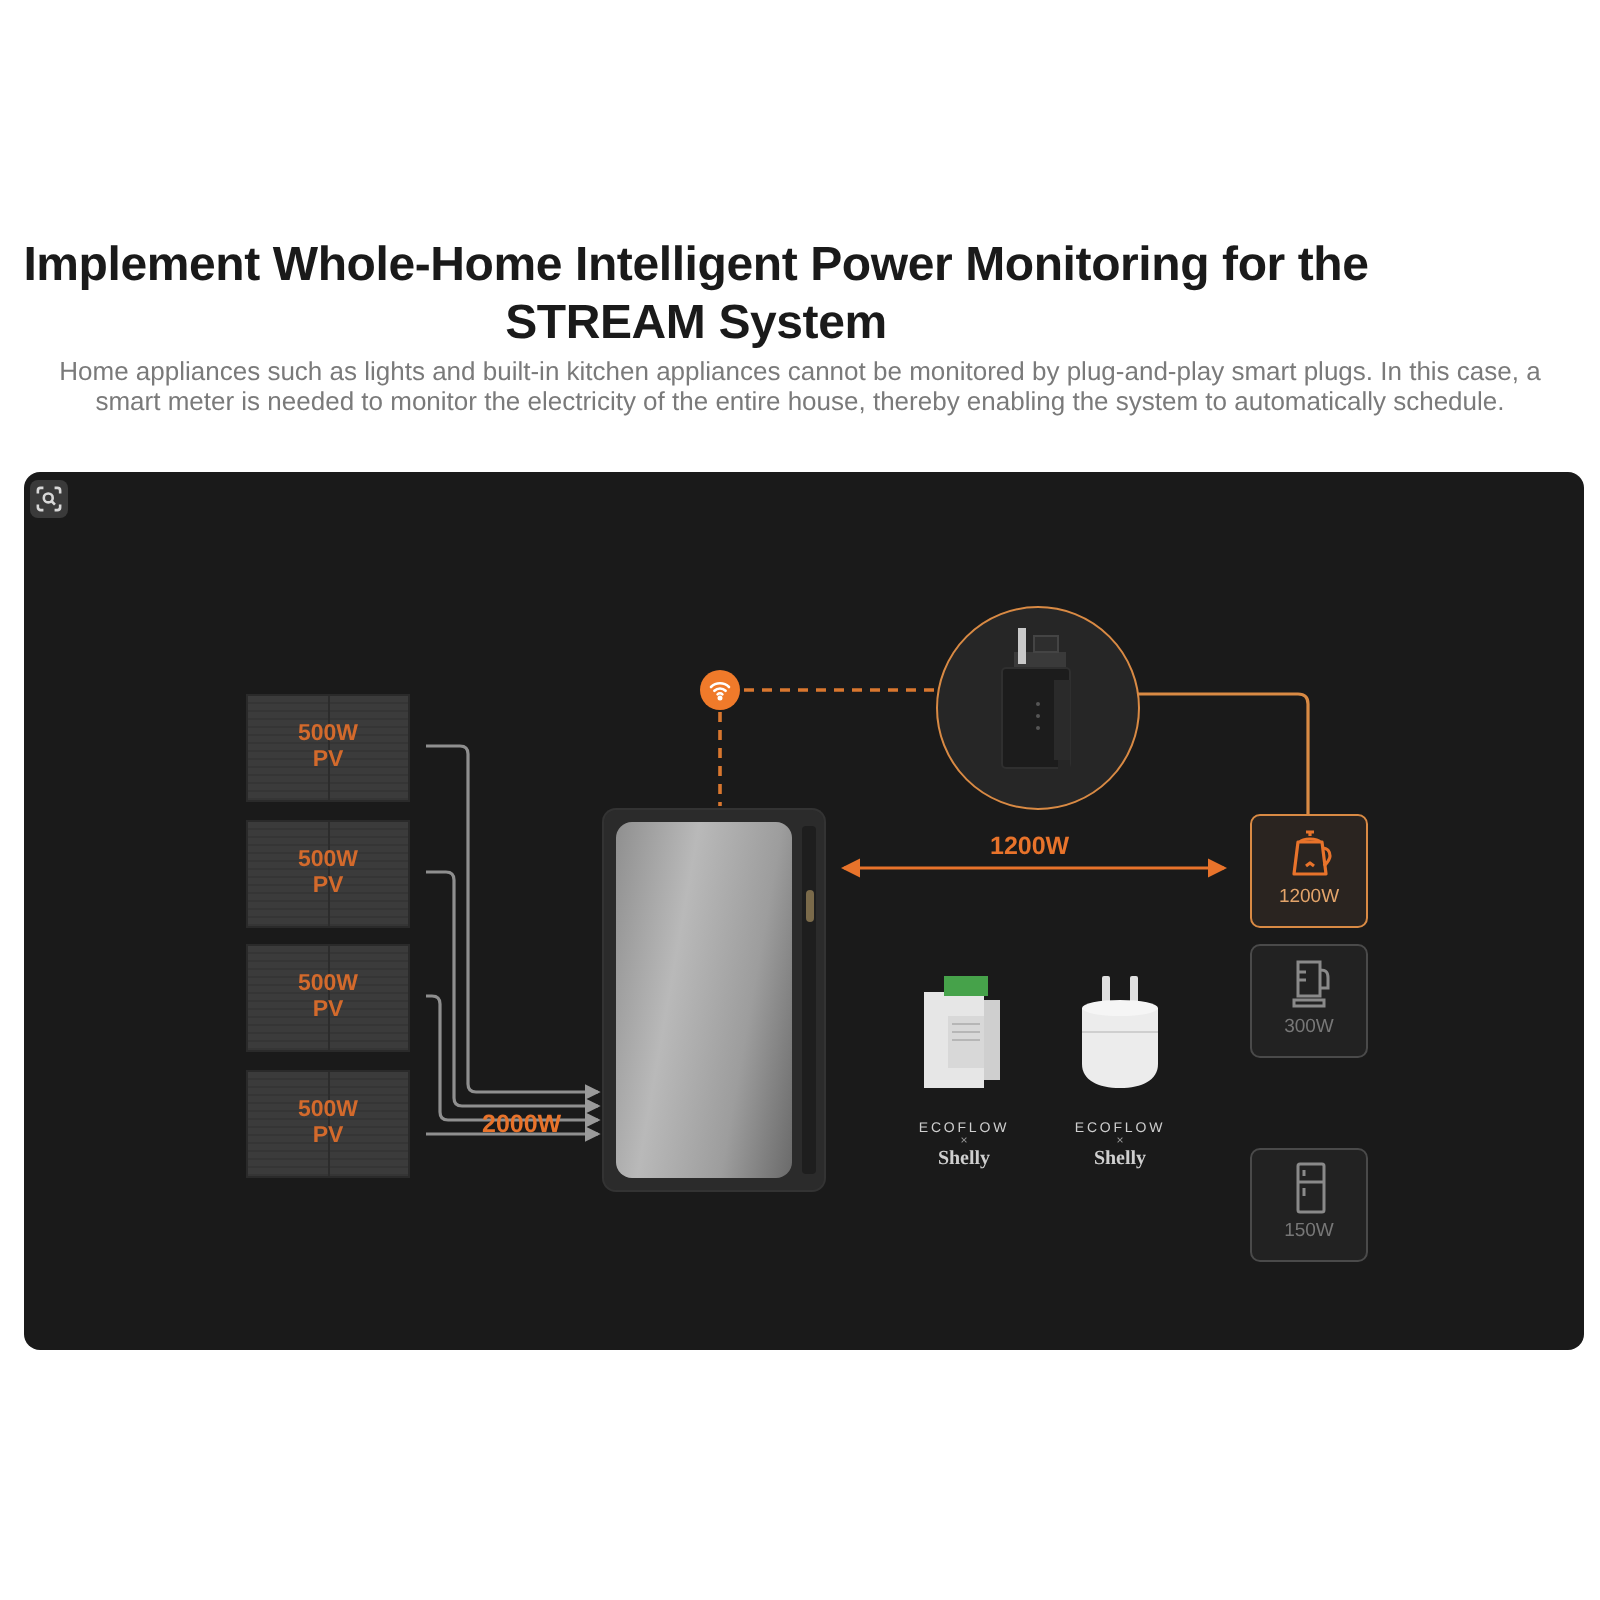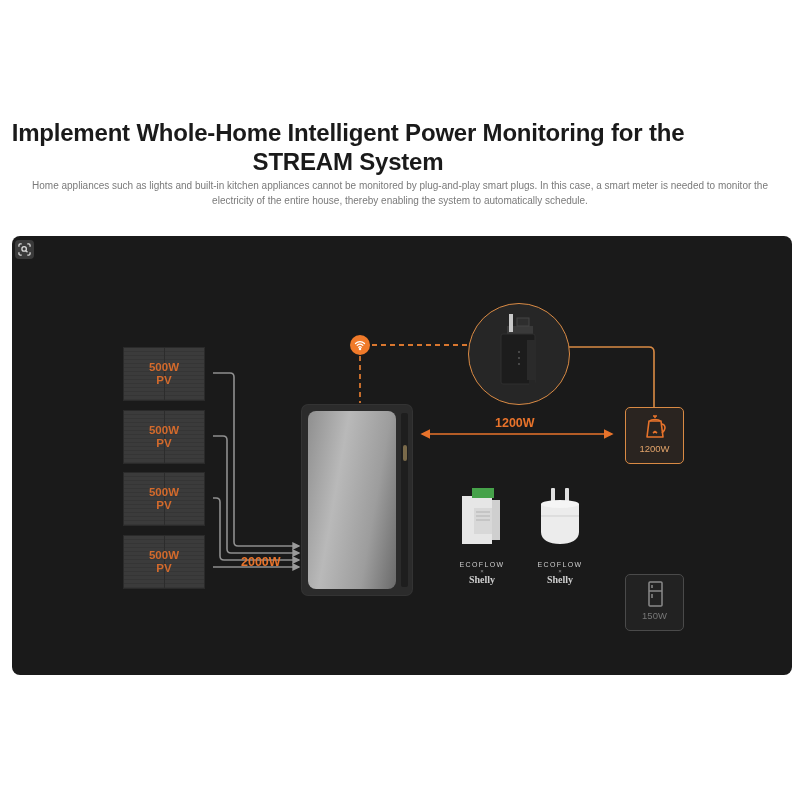--- a/index.html
+++ b/index.html
@@ -1,18 +1,18 @@
 <!DOCTYPE html>
 <html><head>
 <meta charset="utf-8">
 <style>
   html,body{margin:0;padding:0;background:#fff;}
   body{width:800px;height:800px;position:relative;overflow:hidden;font-family:"Liberation Sans",sans-serif;}
   .title{position:absolute;left:0;top:118px;width:696px;text-align:center;font-size:24px;font-weight:bold;color:#1a1a1a;line-height:29px;letter-spacing:-0.2px;}
-  .subtitle{position:absolute;left:20px;top:178px;width:760px;text-align:center;font-size:10px;color:#7a7a7a;line-height:15px;}
+  .subtitle{position:absolute;left:20px;top:178px;width:760px;text-align:center;font-size:13px;color:#7a7a7a;line-height:15px;}
   .panel{position:absolute;left:12px;top:236px;width:780px;height:439px;background:#1a1a1a;border-radius:8px;overflow:hidden;}
   .zoom-btn{position:absolute;left:3px;top:4px;width:19px;height:19px;border-radius:4px;background:#3a3a3a;display:flex;align-items:center;justify-content:center;cursor:pointer;}
   svg.lines{position:absolute;left:0;top:0;}
   .pv{position:absolute;width:80px;height:52px;background:repeating-linear-gradient(180deg,#3b3b3b 0,#3b3b3b 3px,#353535 3px,#353535 4px);border:1px solid #2a2a2a;display:flex;flex-direction:column;align-items:center;justify-content:center;color:#d36a2c;font-size:11.5px;line-height:13px;font-weight:bold;}
   .pv::after{content:"";position:absolute;left:40px;top:0;bottom:0;width:1px;background:#2c2c2c;}
   .pv span{position:relative;z-index:1;}
   .watt-orange{position:absolute;color:#e8732b;font-weight:bold;font-size:12.5px;}
   .device{position:absolute;left:290px;top:169px;width:110px;height:190px;background:#2b2b2b;border-radius:6px;box-shadow:0 0 0 1px #333;}
   .device .face{position:absolute;left:6px;top:6px;width:88px;height:178px;border-radius:8px;background:linear-gradient(100deg,#8f8f8f 0%,#b9b9b9 35%,#9d9d9d 70%,#6a6a6a 100%);}
   .device .rail{position:absolute;right:4px;top:8px;width:7px;height:174px;background:#1e1e1e;border-radius:2px;}
@@ -126,20 +126,29 @@
   <div class="appl active" style="top:171px;">
     <svg width="28" height="28" viewBox="0 0 28 28" fill="none" stroke="#e8732b" stroke-width="1.6" stroke-linejoin="round">
       <path d="M12 3h4M14 3v2"></path>
       <path d="M9 8c1.5-2 8.5-2 10 0"></path>
       <path d="M8 8h12l2 16H6z"></path>
       <path d="M20 11c3 0 4 2 4 4s-2 4-3 5"></path>
       <path d="M12 20l2-1.5 2 1.5"></path>
     </svg>
     <div class="lbl">1200W</div>
   </div>
+  <div class="appl" style="top:236px;">
+    <svg width="28" height="28" viewBox="0 0 28 28" fill="none" stroke="#8a8a8a" stroke-width="1.5">
+      <path d="M8 3h11v17H8z"></path>
+      <path d="M19 7c3 0 4 1 4 4v5h-4"></path>
+      <path d="M8 8h4M8 12h4"></path>
+      <path d="M6 22h15v3H6z"></path>
+    </svg>
+    <div class="lbl">300W</div>
+  </div>
   <div class="appl" style="top:298px;margin-top:40px;">
     <svg width="28" height="28" viewBox="0 0 28 28" fill="none" stroke="#8a8a8a" stroke-width="1.5">
       <rect x="8" y="2" width="13" height="24" rx="1"></rect>
       <path d="M8 11h13"></path>
       <path d="M11 5v3M11 14v4"></path>
     </svg>
     <div class="lbl">150W</div>
   </div>
 
   <div class="prod" style="left:444px;top:250px;">

